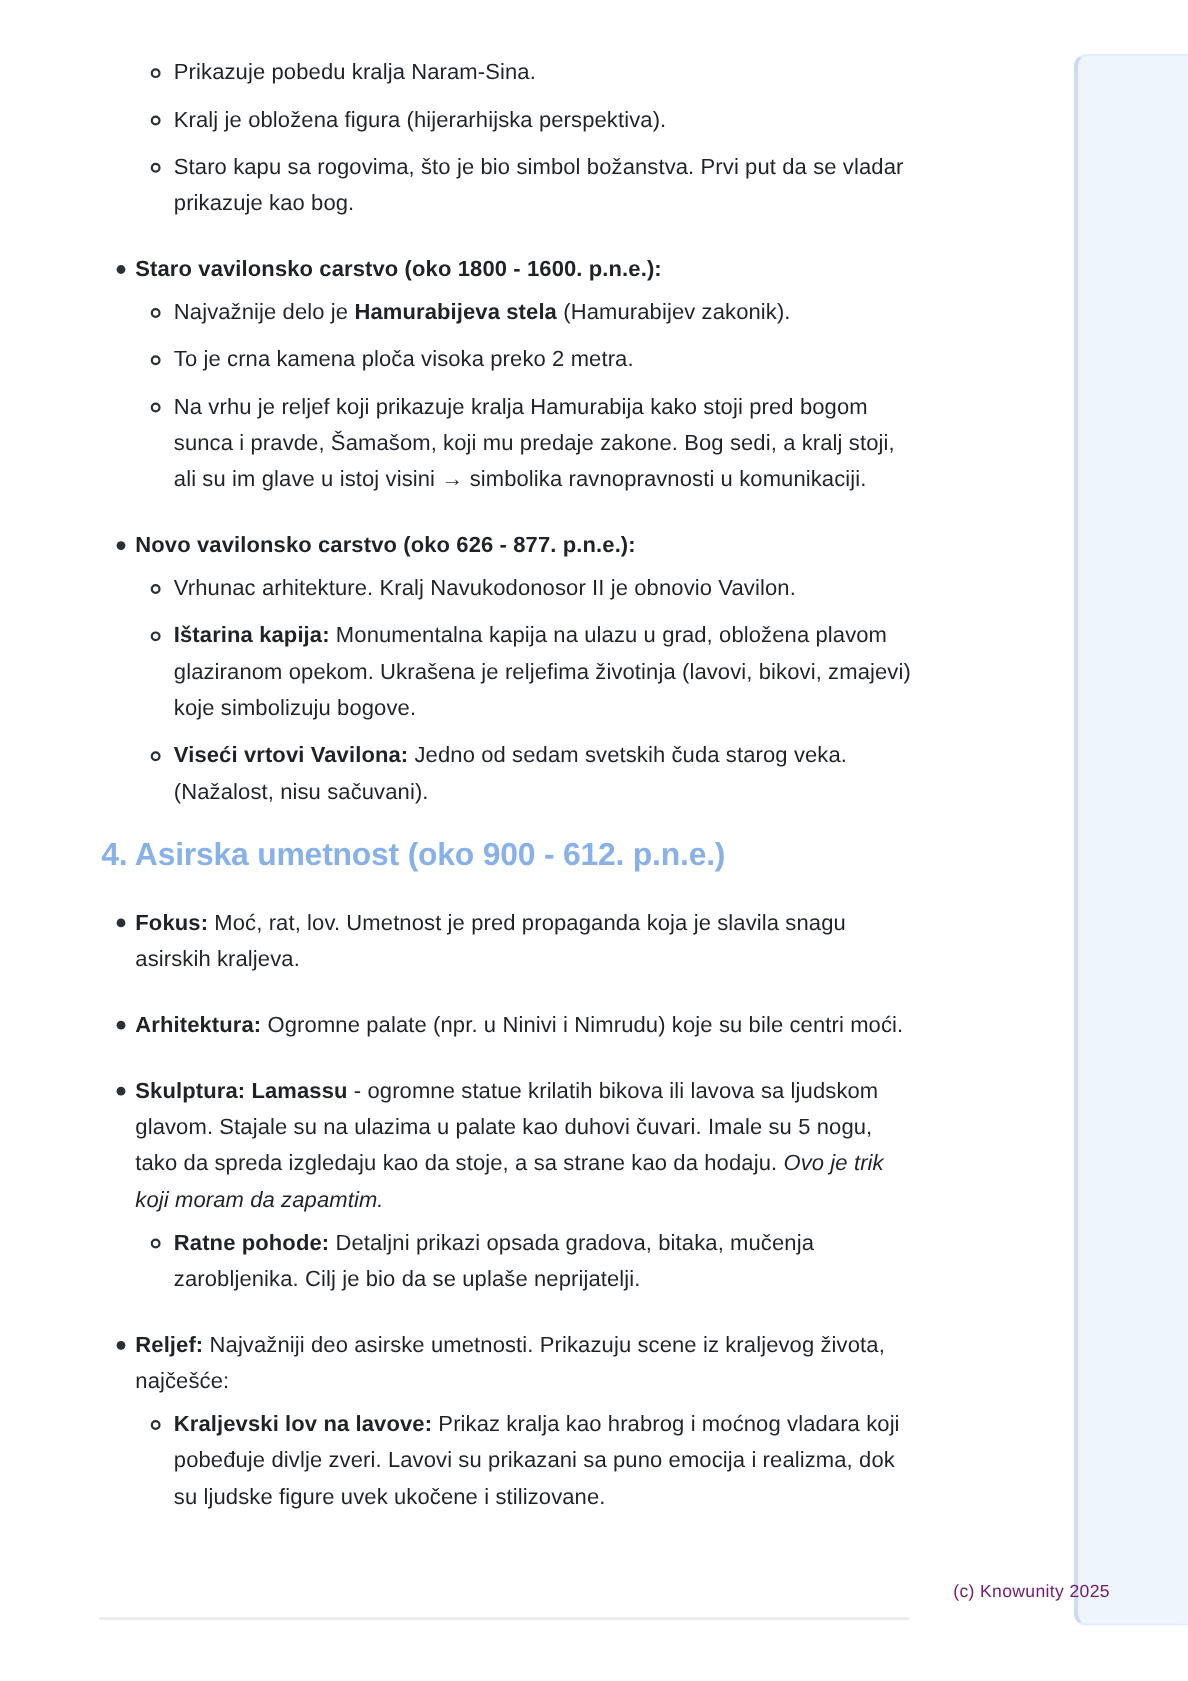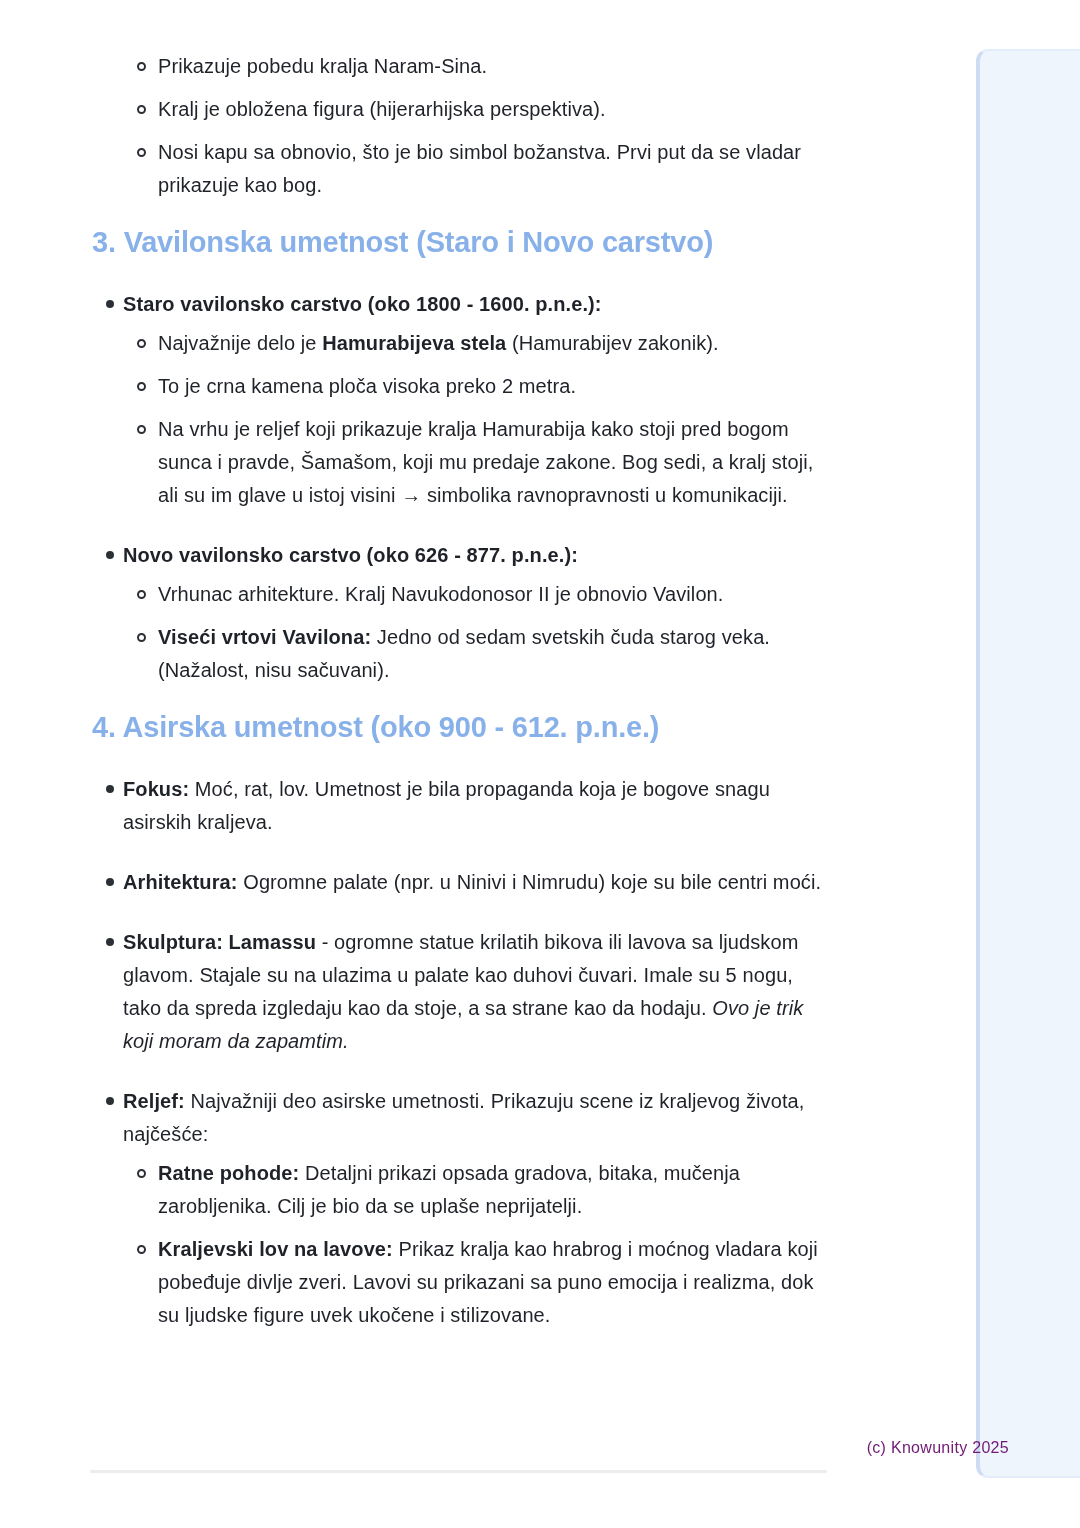--- a/index.html
+++ b/index.html
@@ -100,24 +100,23 @@
             <span class="mk"></span>
           </span>
           <span class="tx"><span>Kralj je obložena figura (hijerarhijska perspektiva).</span></span>
         </div>
       </div>
       <div class="group">
         <div class="li sub">
           <span class="marker circ">
             <span class="mk"></span>
           </span>
-          <span class="tx"><span>Nosi kapu sa obnovio, što je bio simbol božanstva. Prvi put da se vladar prikazuje kao bog.</span></span>
-        </div>
-      </div>
-      <div class="h">3. Vavilonska umetnost (Staro i Novo carstvo)</div>
+          <span class="tx"><span>Staro kapu sa rogovima, što je bio simbol božanstva. Prvi put da se vladar prikazuje kao bog.</span></span>
+        </div>
+      </div>
       <div class="group">
         <div class="li top">
           <span class="marker dot">
             <span class="mk"></span>
           </span>
           <span class="tx"><span class="b">Staro vavilonsko carstvo (oko 1800 - 1600. p.n.e.):</span></span>
         </div>
         <div class="li sub">
           <span class="marker circ">
             <span class="mk"></span>
@@ -147,60 +146,66 @@
         <div class="li sub">
           <span class="marker circ">
             <span class="mk"></span>
           </span>
           <span class="tx"><span>Vrhunac arhitekture. Kralj Navukodonosor II je obnovio Vavilon.</span></span>
         </div>
         <div class="li sub">
           <span class="marker circ">
             <span class="mk"></span>
           </span>
+          <span class="tx"><span class="b">Ištarina kapija:</span><span> Monumentalna kapija na ulazu u grad, obložena plavom glaziranom opekom. Ukrašena je reljefima životinja (lavovi, bikovi, zmajevi) koje simbolizuju bogove.</span></span>
+        </div>
+        <div class="li sub">
+          <span class="marker circ">
+            <span class="mk"></span>
+          </span>
           <span class="tx"><span class="b">Viseći vrtovi Vavilona:</span><span> Jedno od sedam svetskih čuda starog veka. (Nažalost, nisu sačuvani).</span></span>
         </div>
       </div>
       <div class="h">4. Asirska umetnost (oko 900 - 612. p.n.e.)</div>
       <div class="group">
         <div class="li top">
           <span class="marker dot">
             <span class="mk"></span>
           </span>
-          <span class="tx"><span class="b">Fokus:</span><span> Moć, rat, lov. Umetnost je bila propaganda koja je bogove snagu asirskih kraljeva.</span></span>
+          <span class="tx"><span class="b">Fokus:</span><span> Moć, rat, lov. Umetnost je pred propaganda koja je slavila snagu asirskih kraljeva.</span></span>
         </div>
       </div>
       <div class="group">
         <div class="li top">
           <span class="marker dot">
             <span class="mk"></span>
           </span>
           <span class="tx"><span class="b">Arhitektura:</span><span> Ogromne palate (npr. u Ninivi i Nimrudu) koje su bile centri moći.</span></span>
         </div>
       </div>
       <div class="group">
         <div class="li top">
           <span class="marker dot">
             <span class="mk"></span>
           </span>
           <span class="tx"><span class="b">Skulptura: Lamassu</span><span> - ogromne statue krilatih bikova ili lavova sa ljudskom glavom. Stajale su na ulazima u palate kao duhovi čuvari. Imale su 5 nogu, tako da spreda izgledaju kao da stoje, a sa strane kao da hodaju. </span><span class="i">Ovo je trik koji moram da zapamtim.</span></span>
         </div>
       </div>
       <div class="group">
+        <div class="li sub">
+          <span class="marker circ">
+            <span class="mk"></span>
+          </span>
+          <span class="tx"><span class="b">Ratne pohode:</span><span> Detaljni prikazi opsada gradova, bitaka, mučenja zarobljenika. Cilj je bio da se uplaše neprijatelji.</span></span>
+        </div>
         <div class="li top">
           <span class="marker dot">
             <span class="mk"></span>
           </span>
           <span class="tx"><span class="b">Reljef:</span><span> Najvažniji deo asirske umetnosti. Prikazuju scene iz kraljevog života, najčešće:</span></span>
-        </div>
-        <div class="li sub">
-          <span class="marker circ">
-            <span class="mk"></span>
-          </span>
-          <span class="tx"><span class="b">Ratne pohode:</span><span> Detaljni prikazi opsada gradova, bitaka, mučenja zarobljenika. Cilj je bio da se uplaše neprijatelji.</span></span>
         </div>
         <div class="li sub">
           <span class="marker circ">
             <span class="mk"></span>
           </span>
           <span class="tx"><span class="b">Kraljevski lov na lavove:</span><span> Prikaz kralja kao hrabrog i moćnog vladara koji pobeđuje divlje zveri. Lavovi su prikazani sa puno emocija i realizma, dok su ljudske figure uvek ukočene i stilizovane.</span></span>
         </div>
       </div>
     </div>
   <div class="footer">(c) Knowunity 2025</div>

